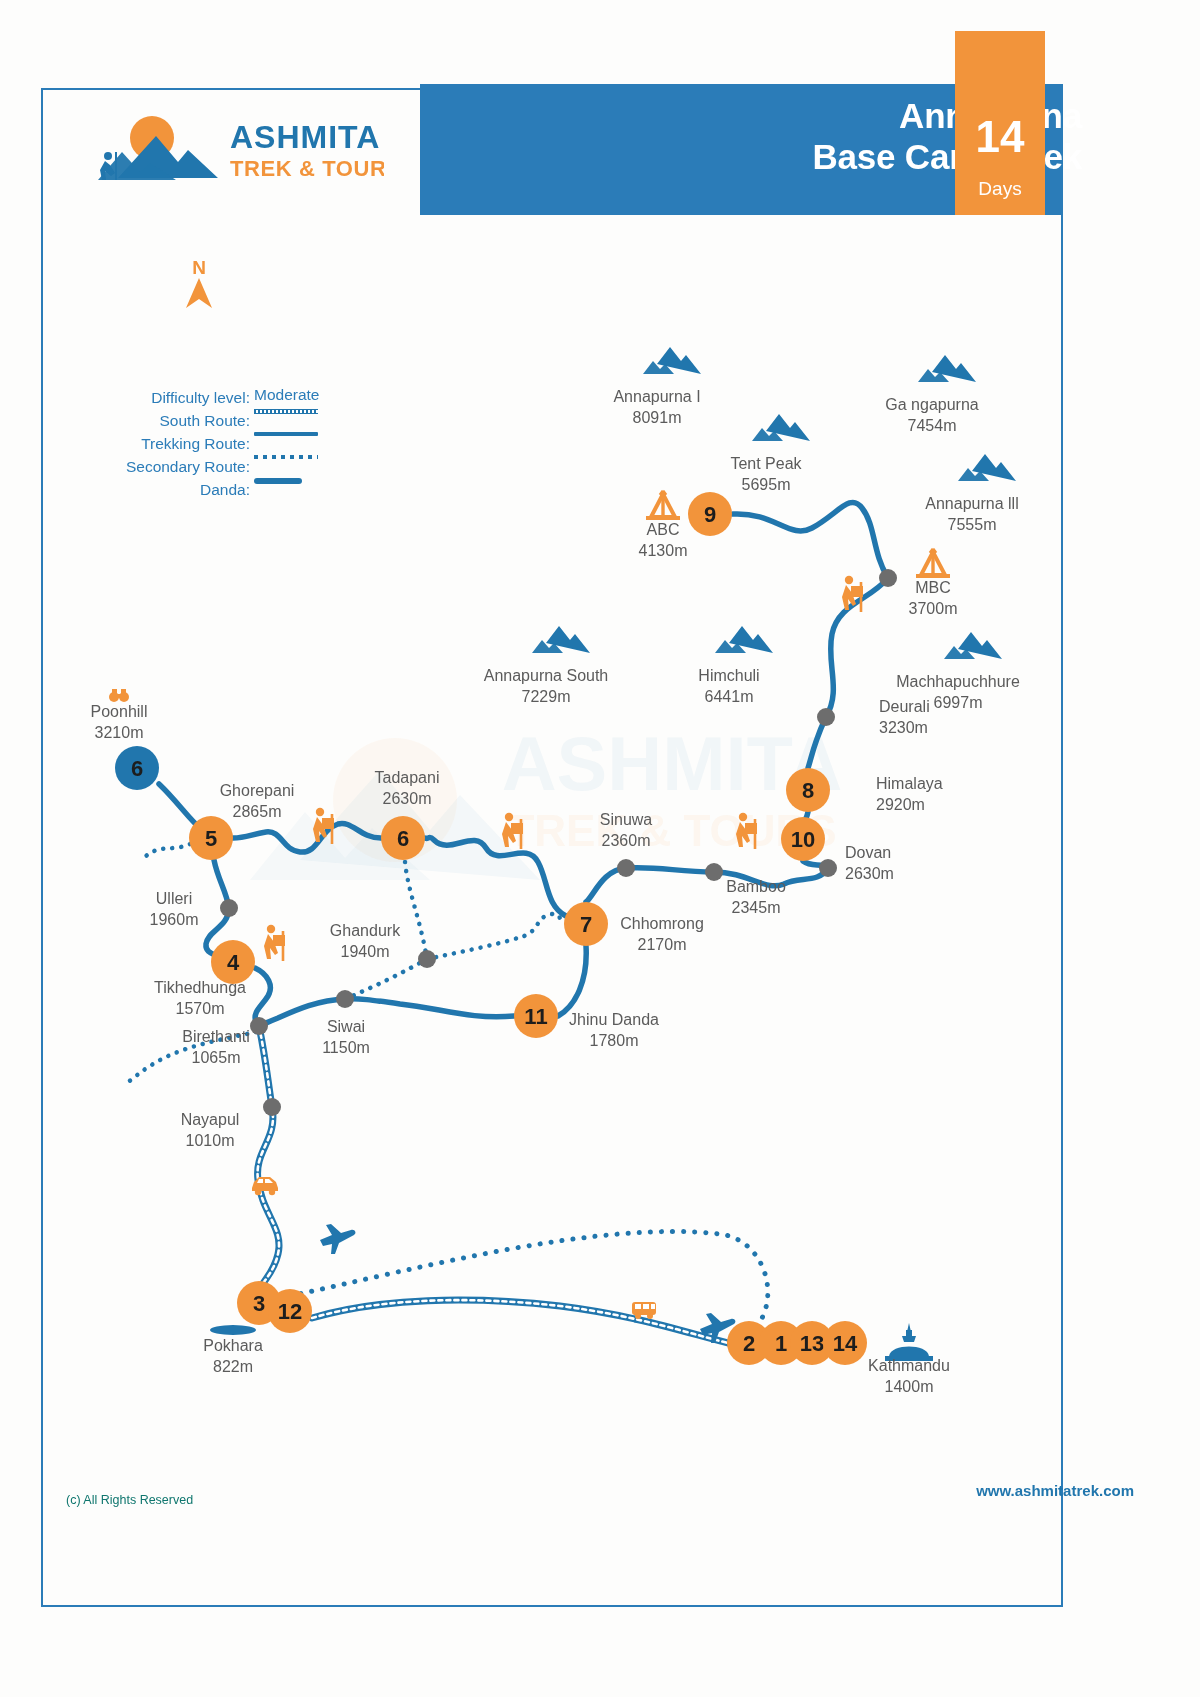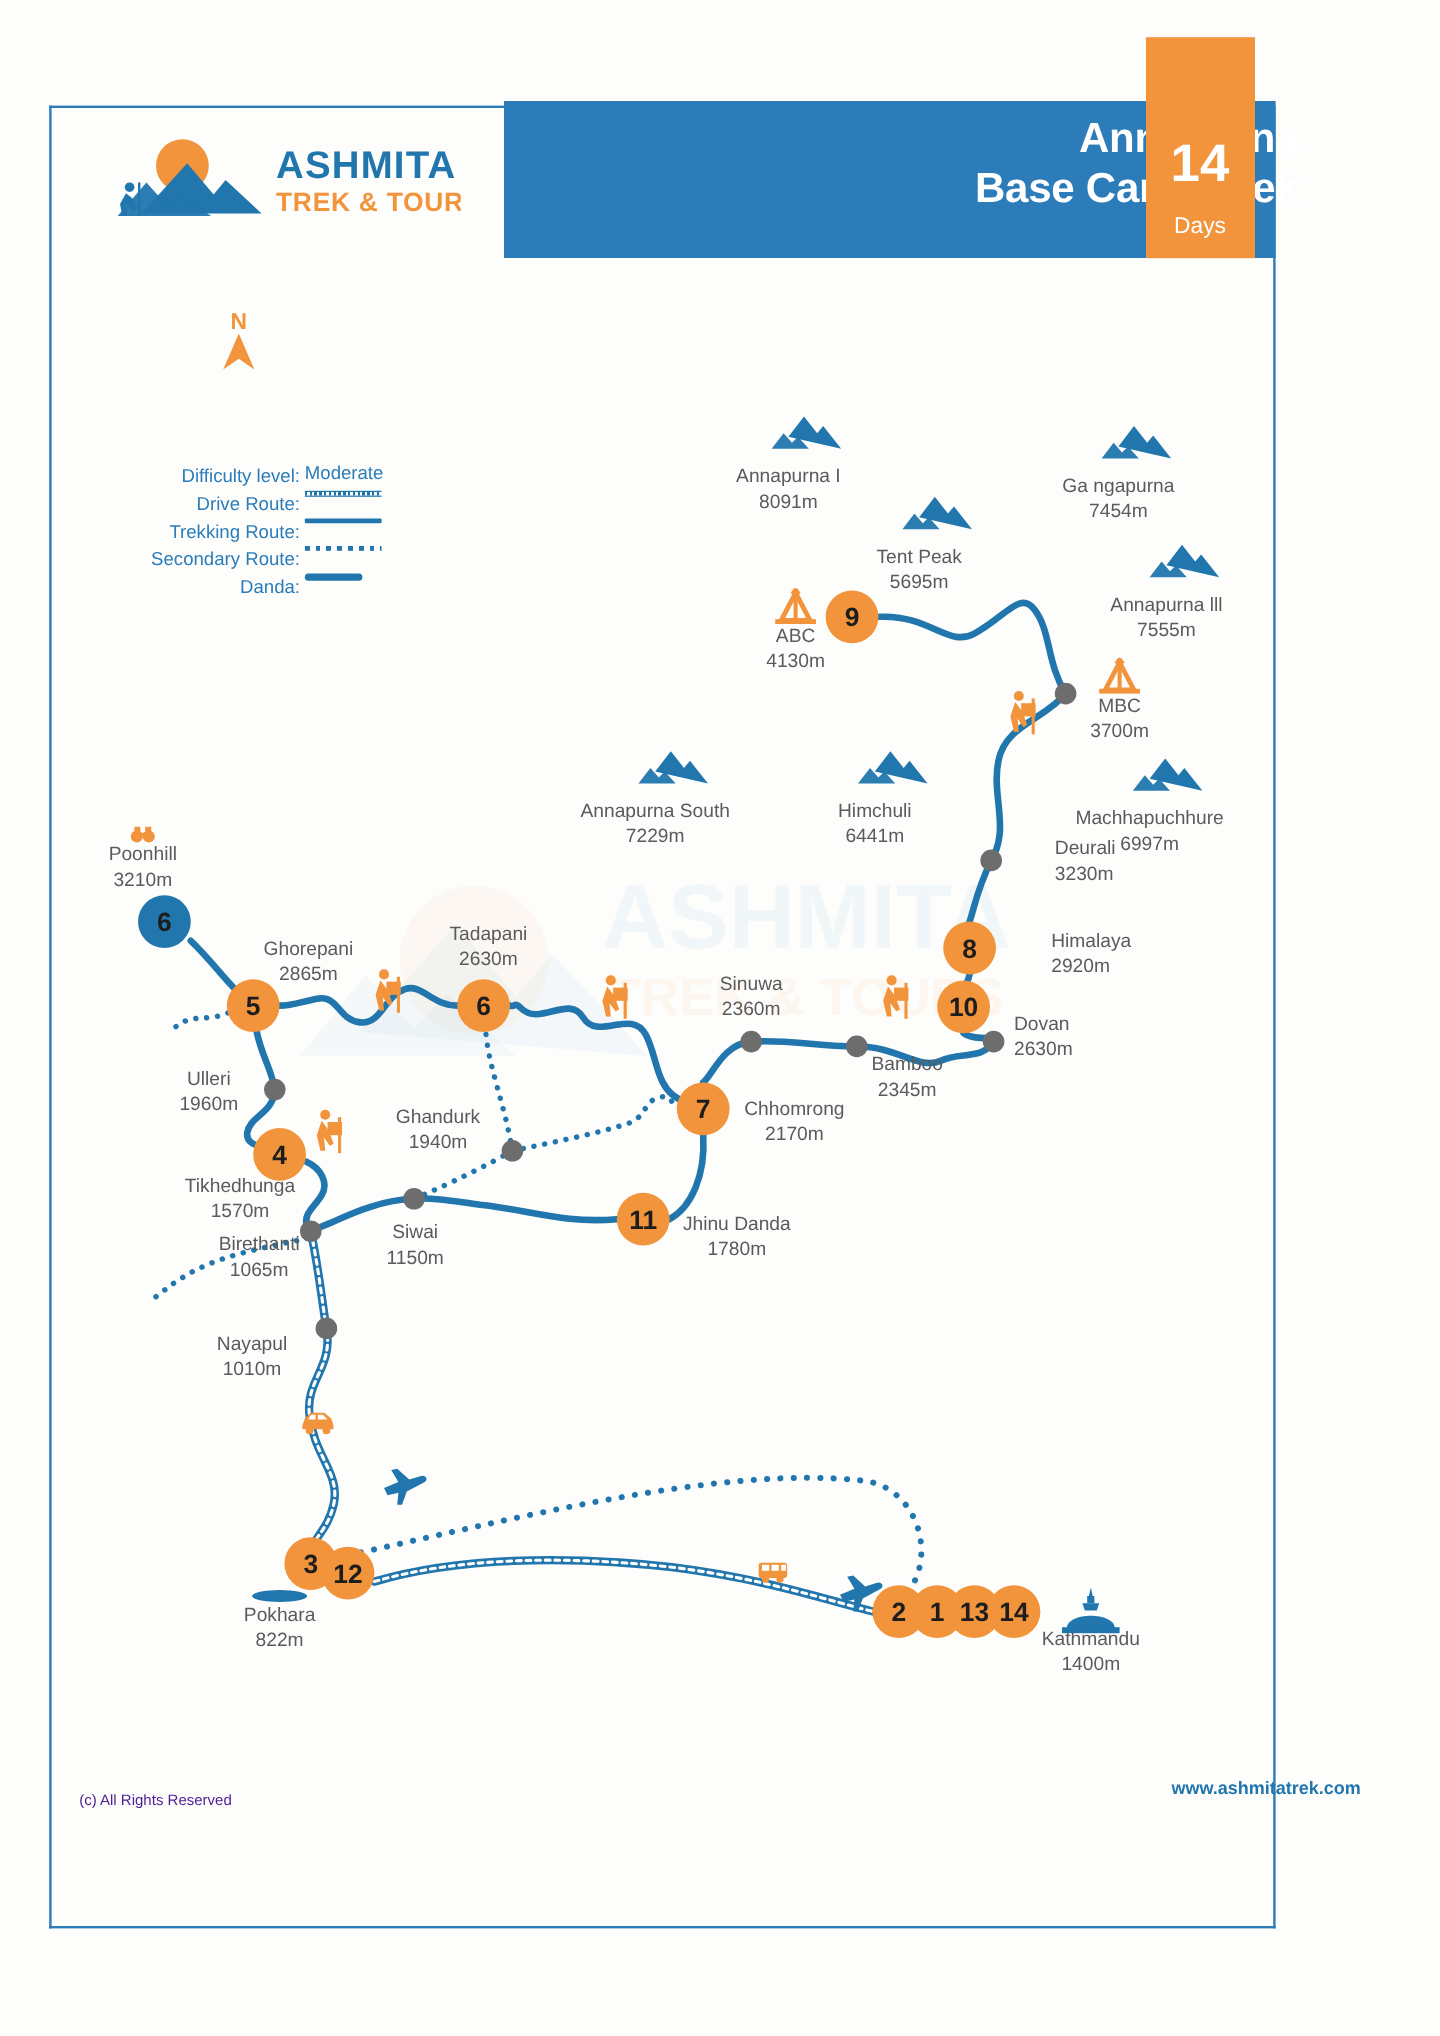--- a/index.html
+++ b/index.html
@@ -129,21 +129,21 @@
   
   #map{
     position:absolute;
     left:0; top:0;
     width:1200px; height:1697px;
   }
   
   #footer-copy{
     position:absolute;
     left:66px; top:1493px;
-    color:#4c1d95;
+    color:#0f766e;
     font-size:12.5px;
   }
   #footer-url{
     position:absolute;
     right:66px; top:1482px;
     color:#2176ad;
     font-size:15px;
     font-weight:bold;
   }
 </style>
@@ -466,21 +466,21 @@
   </svg>
 
   <div id="legend">
       <div class="legend-row">
         <div class="legend-label">Difficulty level:</div>
         <div class="legend-sample">
           <span class="legend-value">Moderate</span>
         </div>
       </div>
       <div class="legend-row">
-        <div class="legend-label">Drive Route:</div>
+        <div class="legend-label">South Route:</div>
         <div class="legend-sample">
           <div class="ln-drive"></div>
         </div>
       </div>
       <div class="legend-row">
         <div class="legend-label">Trekking Route:</div>
         <div class="legend-sample">
           <div class="ln-solid"></div>
         </div>
       </div>

